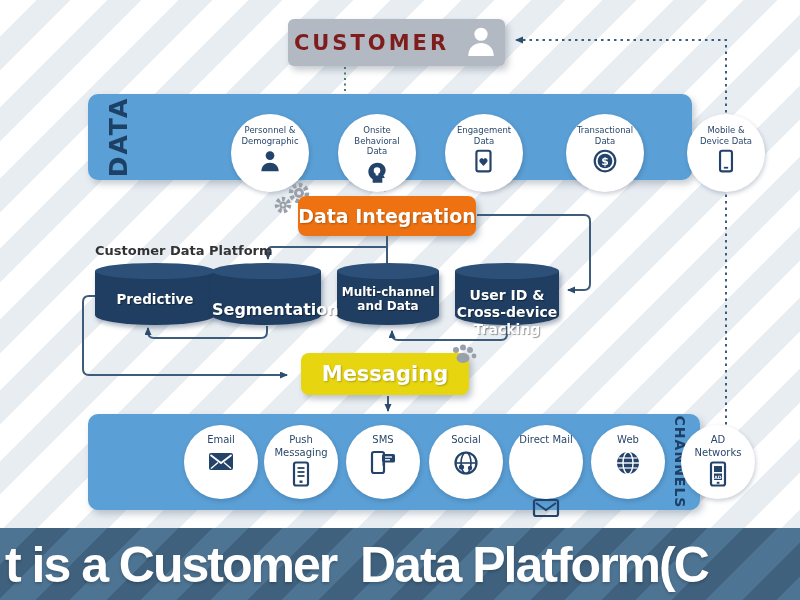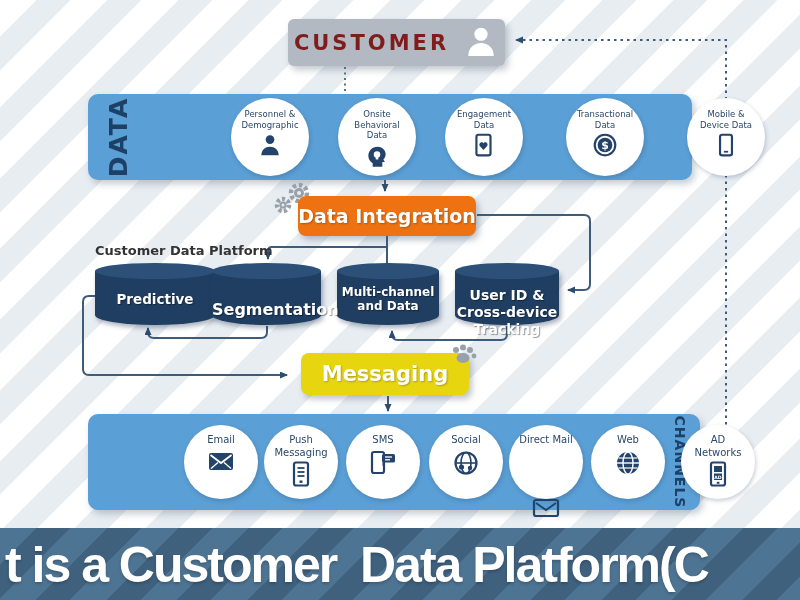--- a/index.html
+++ b/index.html
@@ -17,21 +17,21 @@
   .data-band{left:88px;top:94px;width:604px;height:86px;}
   .channels-band{left:88px;top:414px;width:612px;height:96px;}
   .v-label{position:absolute;font-weight:bold;color:#1d4066;white-space:nowrap;}
   .data-vlabel{left:30px;top:50%;transform:translate(-50%,-50%) rotate(-90deg);
     font-size:25px;letter-spacing:2px;}
   .channels-vlabel{left:calc(100% - 20px);top:50%;transform:translate(-50%,-50%) rotate(90deg);
     font-size:14px;letter-spacing:1px;}
   .circle{position:absolute;background:#fff;border-radius:50%;
     display:flex;flex-direction:column;align-items:center;
     box-shadow:1px 2px 4px rgba(40,60,90,.25);}
-  .data-band .circle{width:78px;height:78px;top:4px;}
+  .data-band .circle{width:78px;height:78px;top:20px;}
   .channels-band .circle{width:74px;height:74px;top:11px;}
   .circle-label{color:#2a486b;text-align:center;line-height:1.25;padding:0 5px;}
   .data-band .circle-label{font-size:8.5px;margin-top:11px;}
   .channels-band .circle-label{font-size:10px;font-weight:500;margin-top:9px;}
   .circle svg{margin-top:2px;}
   
   .proc{position:absolute;border-radius:8px;display:flex;align-items:center;justify-content:center;
     color:#fff;font-weight:bold;box-shadow:3px 4px 6px rgba(70,90,110,.35);
     text-shadow:1px 1px 2px rgba(0,0,0,.25);}
   .integration-box{left:298px;top:196px;width:178px;height:40px;background:#ee7211;font-size:19px;}

